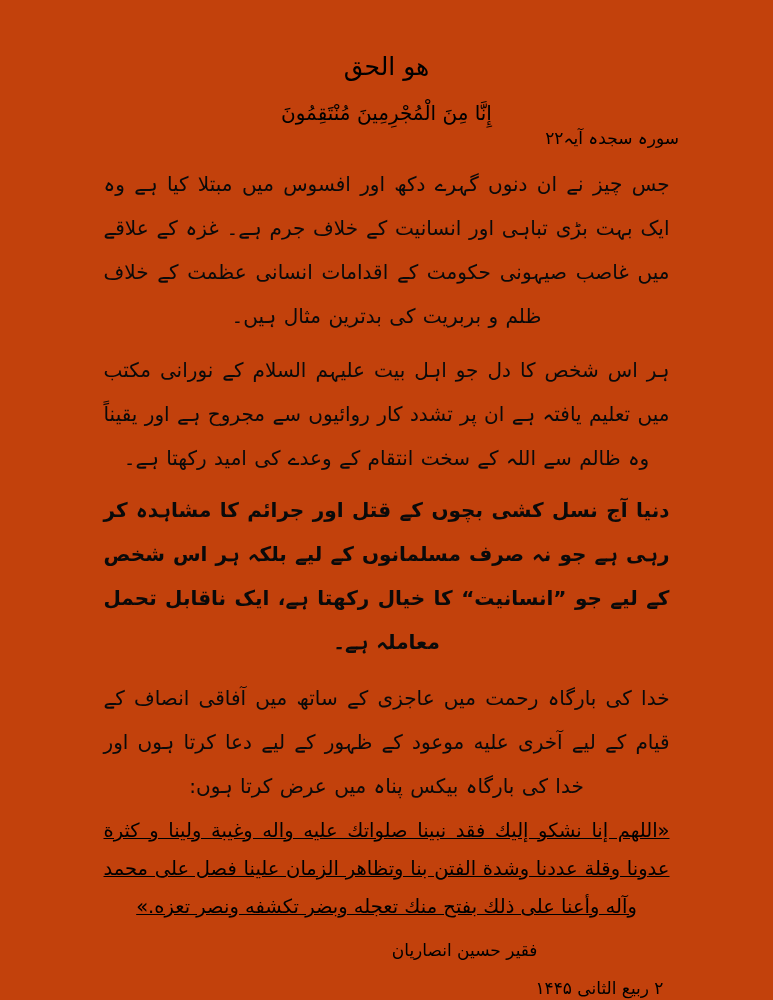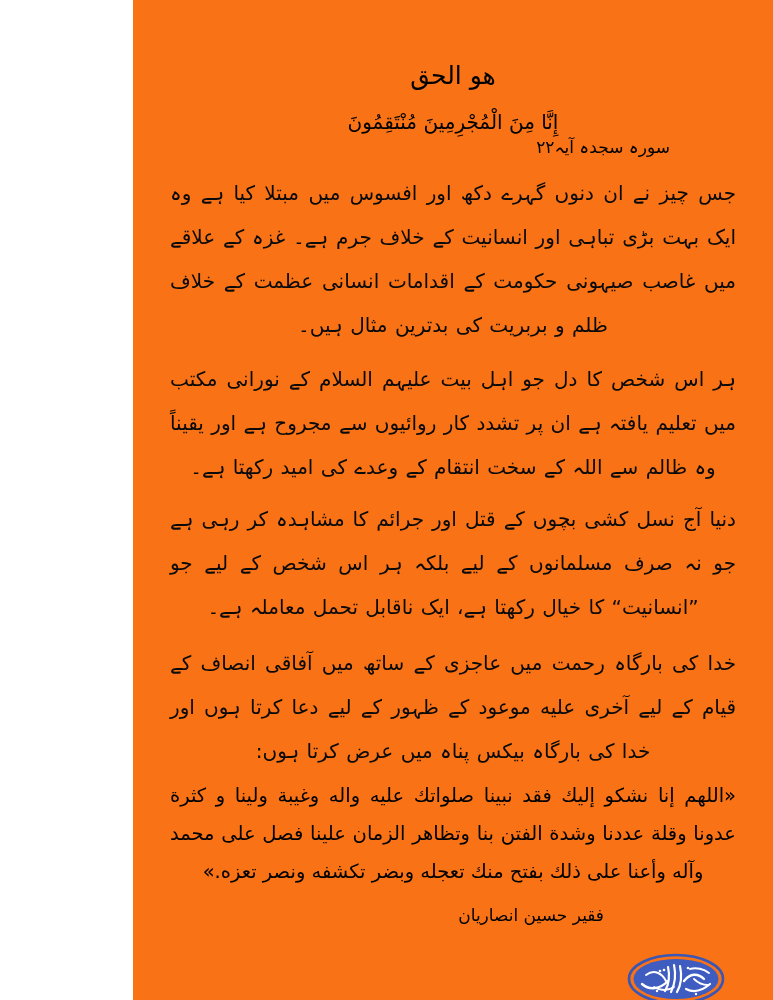--- a/index.html
+++ b/index.html
@@ -12,25 +12,25 @@
     width: 773px;
     height: 1000px;
     overflow: hidden;
     font-family: "DejaVu Sans", sans-serif;
     color: #000000;
     position: relative;
   }
 
   .page {
     position: relative;
-    width: 640px;
+    width: 773px;
     height: 1000px;
-    background: #f97316;
+    background: #c2410c;
     box-sizing: border-box;
-    padding: 13px;
+    padding: 4px;
   }
 
   
   .header-block {
     text-align: center;
     padding-top: 48px;
   }
   .huwal-haq {
     font-family: "DejaVu Sans", sans-serif;
     font-size: 25px;
@@ -73,33 +73,34 @@
     line-height: 44px;
     color: #0a0a0a;
     margin: 0 0 2px 0;
     direction: rtl;
     text-align: justify;
     text-justify: inter-word;
     word-spacing: 1px;
   }
   .para.p1 { margin-top: 14px; }
   .para.p2 { margin-top: 10px; }
-  .para.p3 { margin-top: 8px; }
+  .para.p3 { margin-top: 8px; font-weight: bold; }
   .para.p4 { margin-top: 12px; }
 
   .arabic-dua {
     font-family: "DejaVu Sans", sans-serif;
     font-size: 19.5px;
     line-height: 38px;
     direction: rtl;
     text-align: justify;
     text-align-last: center;
     color: #000;
     margin: 4px 0 0 0;
     letter-spacing: 0.2px;
+    text-decoration: underline;
   }
 
   
   .signature-row {
     position: relative;
     width: 566px;
     margin: 14px auto 0 auto;
     direction: rtl;
     height: 34px;
   }
@@ -168,20 +169,23 @@
 
     <p class="para p4">خدا کی بارگاہ رحمت میں عاجزی کے ساتھ میں آفاقی انصاف کے قیام کے لیے آخری عليه موعود کے ظہور کے لیے دعا کرتا ہوں اور خدا کی بارگاہ بیکس پناہ میں عرض کرتا ہوں:</p>
 
     <p class="arabic-dua">«اللهم إنا نشكو إليك فقد نبينا صلواتك عليه واله وغيبة ولينا و كثرة عدونا وقلة عددنا وشدة الفتن بنا وتظاهر الزمان علينا فصل على محمد وآله وأعنا على ذلك بفتح منك تعجله وبضر تكشفه ونصر تعزه.»</p>
   </div>
 
   <div class="signature-row">
     <div class="signature">فقیر حسین انصاریان</div>
   </div>
 
+  <div class="date-line">
+    <span class="date">۲ ربیع الثانی ۱۴۴۵</span>
+  </div>
 
   <div class="seal-wrap">
     <span class="seal">
       <svg width="104" height="56" viewBox="0 0 104 56" xmlns="http://www.w3.org/2000/svg">
         <defs>
           <clipPath id="sealClip">
             <ellipse cx="52" cy="28" rx="47" ry="24"></ellipse>
           </clipPath>
         </defs>
         <ellipse cx="52" cy="28" rx="47" ry="24" fill="none" stroke="#3a57b5" stroke-width="2.6"></ellipse>

